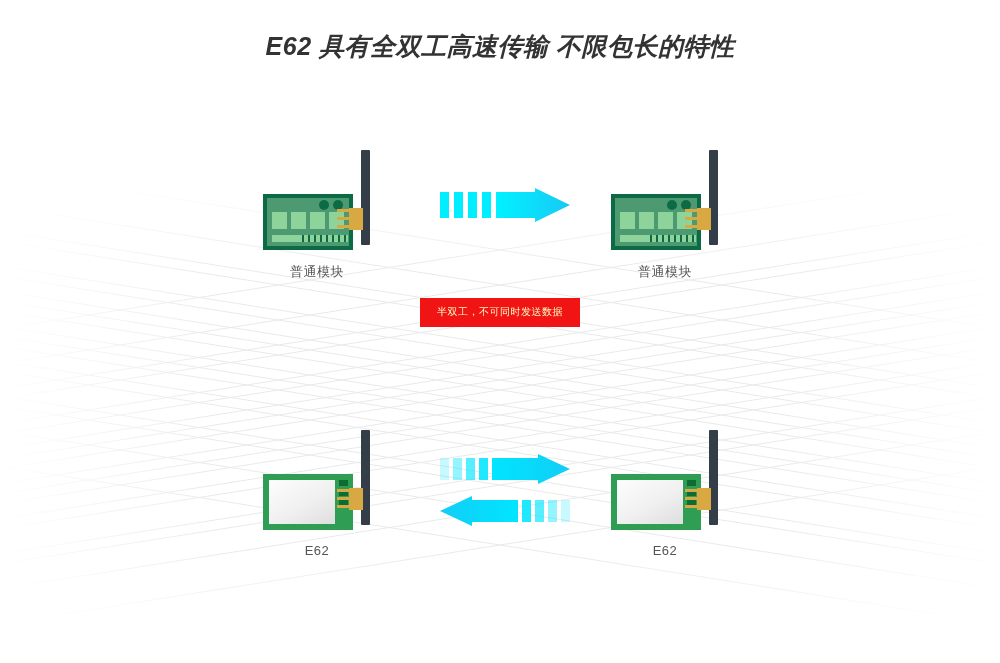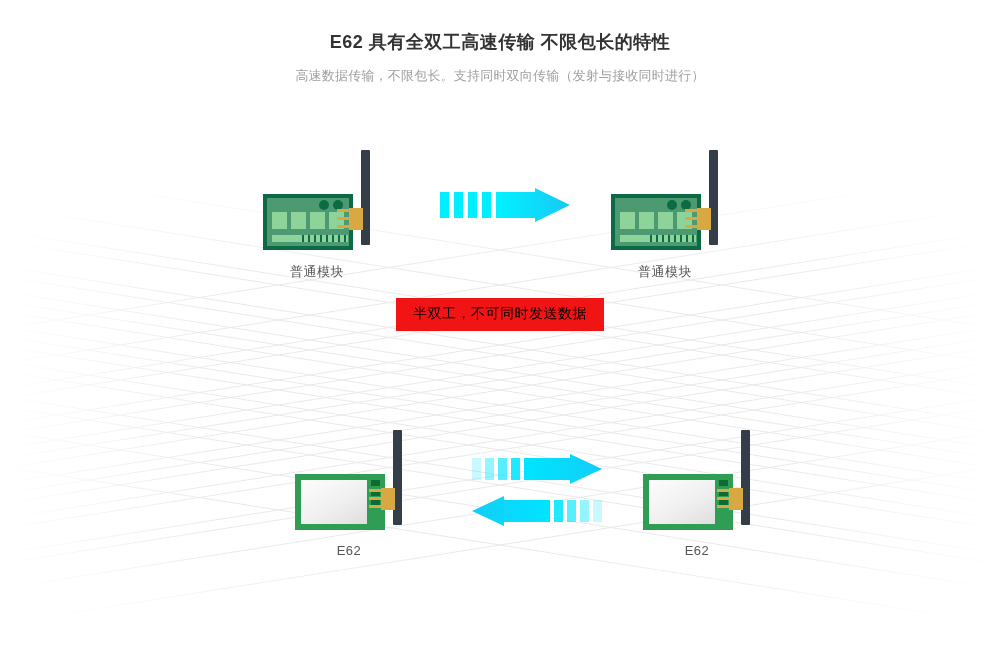--- a/index.html
+++ b/index.html
@@ -40,43 +40,44 @@
   .mesh-layer svg { display: block; }
 
   
   .header {
     position: relative;
     z-index: 3;
     padding-top: 30px;
     text-align: center;
   }
   .title {
-    font-size: 18px;
+    font-size: 25px;
     font-weight: bold;
     color: #333333;
     letter-spacing: 0.5px;
     line-height: 1.35;
+    font-style: italic;
   }
   .subtitle {
     margin-top: 13px;
     font-size: 13px;
     color: #a0a0a0;
     font-weight: normal;
     letter-spacing: 0.2px;
   }
 
   
   .scene {
     position: absolute;
     left: 0;
     width: 1000px;
     z-index: 2;
   }
   .scene-top    { top: 150px; }
-  .scene-bottom { top: 430px; padding-left: 32px; }
+  .scene-bottom { top: 430px; }
 
   .row {
     position: relative;
     width: 852px;
     height: 135px;
   }
 
   
   .node {
     position: absolute;
@@ -245,22 +246,22 @@
   }
   .arrows-wrap svg, .arrows-wrap-dual svg { display: block; overflow: visible; }
 
   
   .badge {
     position: absolute;
     z-index: 4;
     left: 50%;
     transform: translateX(-50%);
     padding: 7px 17px 8px;
-    font-size: 14px;
-    color: #000000;
+    font-size: 10px;
+    color: #fef9c3;
     letter-spacing: 0.5px;
     white-space: nowrap;
   }
   .badge-danger  { background: #f01414; top: 298px; }
   .badge-success { background: #19803c; top: 575px; }
 </style>
 </head>
 <body>
 
 <div class="page">
@@ -306,21 +307,20 @@
             <use href="#meshset"></use>
           </g>
       </g>
       <rect x="0" y="0" width="1000" height="460" fill="url(#fadeH)"></rect>
       <rect x="0" y="0" width="1000" height="460" fill="url(#fadeV)"></rect>
     </svg>
   </div>
 
   <div class="header">
     <h1 class="title">E62 具有全双工高速传输  不限包长的特性</h1>
-    <p class="subtitle">高速数据传输，不限包长。支持同时双向传输（发射与接收同时进行）</p>
   </div>
 
   <div class="scene scene-top">
     <div class="row">
 
       <div class="node node-left">
         <div class="device">
           <div class="antenna"></div>
           <div class="connector"></div>
           <div class="pins">

